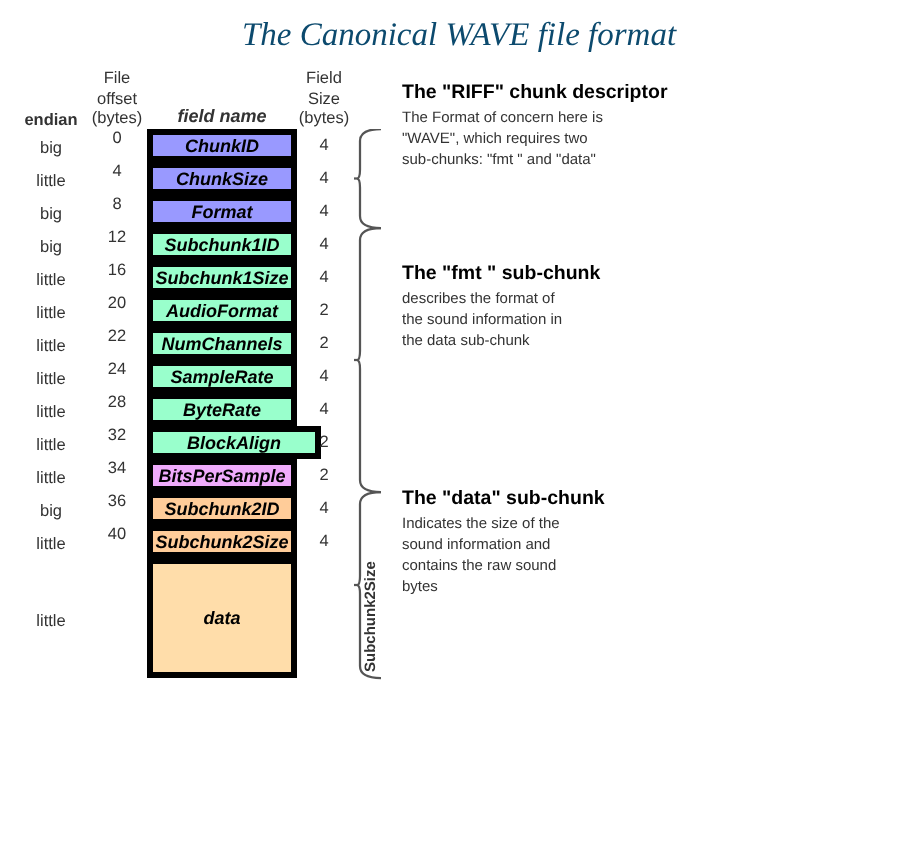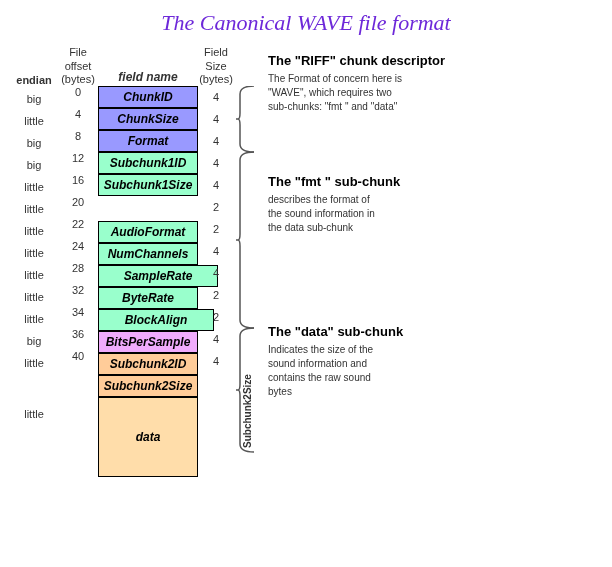--- a/index.html
+++ b/index.html
@@ -18,21 +18,21 @@
       position: relative;
       padding: 10px;
     }
     h1 {
       text-align: center;
       font-family: Georgia, serif;
       font-style: italic;
       font-size: 22px;
       font-weight: normal;
       margin-bottom: 12px;
-      color: #6d28d9;
+      color: #0c4a6e;
     }
     .main-layout {
       display: flex;
       flex-direction: row;
       align-items: flex-start;
       gap: 0;
     }
     
     .endian-col {
       width: 48px;
@@ -95,21 +95,21 @@
       font-size: 12px;
       font-weight: bold;
       color: #333;
       height: 38px;
       display: flex;
       align-items: flex-end;
       justify-content: center;
       padding-bottom: 2px;
     }
     .field-cell {
-      border: 1px solid #000000;
+      border: 4px solid #000000;
       text-align: center;
       font-size: 12px;
       font-weight: bold;
       display: flex;
       align-items: center;
       justify-content: center;
     }
     
     .size-col {
       width: 36px;
@@ -196,23 +196,23 @@
     </div>
 
     <div class="field-table">
       <div class="field-header">field name</div>
       <div id="field-cells">
           <div class="field-cell" style="height: 22px; width: 100px; background-color: rgb(153, 153, 255);">ChunkID</div>
           <div class="field-cell" style="height: 22px; width: 100px; background-color: rgb(153, 153, 255);">ChunkSize</div>
           <div class="field-cell" style="height: 22px; width: 100px; background-color: rgb(153, 153, 255);">Format</div>
           <div class="field-cell" style="height: 22px; width: 100px; background-color: rgb(153, 255, 204);">Subchunk1ID</div>
           <div class="field-cell" style="height: 22px; width: 100px; background-color: rgb(153, 255, 204);">Subchunk1Size</div>
-          <div class="field-cell" style="height: 22px; width: 100px; background-color: rgb(153, 255, 204); margin-top: 25px;">AudioFormat</div>
+          <div class="field-cell" style="height: 22px; width: 100px; background-color: rgb(153, 255, 204);">AudioFormat</div>
           <div class="field-cell" style="height: 22px; width: 100px; background-color: rgb(153, 255, 204);">NumChannels</div>
-          <div class="field-cell" style="height: 22px; width: 120px; background-color: rgb(153, 255, 204);">SampleRate</div>
+          <div class="field-cell" style="height: 22px; width: 100px; background-color: rgb(153, 255, 204);">SampleRate</div>
           <div class="field-cell" style="height: 22px; width: 100px; background-color: rgb(153, 255, 204);">ByteRate</div>
           <div class="field-cell" style="height: 22px; width: 116px; background-color: rgb(153, 255, 204);">BlockAlign</div>
           <div class="field-cell" style="height: 22px; width: 100px; background-color: #f0abfc;">BitsPerSample</div>
           <div class="field-cell" style="height: 22px; width: 100px; background-color: rgb(255, 204, 153);">Subchunk2ID</div>
           <div class="field-cell" style="height: 22px; width: 100px; background-color: rgb(255, 204, 153);">Subchunk2Size</div>
           <div class="field-cell" style="height: 80px; width: 100px; background-color: rgb(255, 221, 170);">data</div>
         </div>
     </div>
 
     <div class="size-col">

